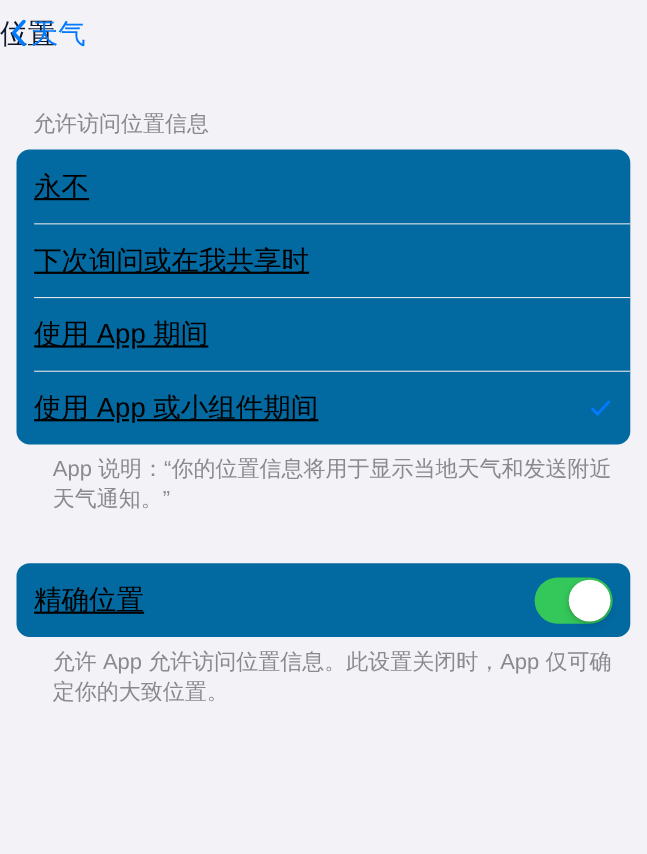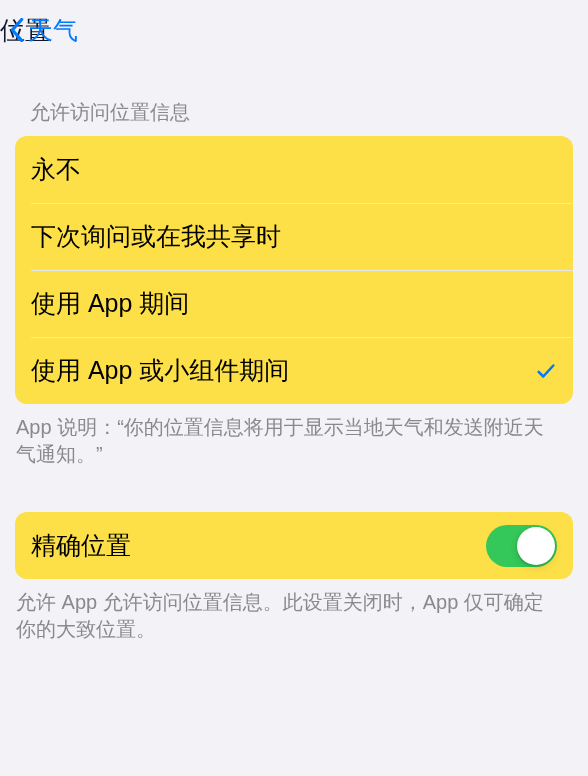--- a/index.html
+++ b/index.html
@@ -46,24 +46,25 @@
       font-size: 25px;
       font-weight: 400;
       color: #0f172a;
     }
     .section-header {
       padding: 39px 17px 10px 30px;
       font-size: 20px;
       color: #8a8a8e;
     }
     .group {
-      background: #fde047;
+      background: #0369a1;
       margin: 0 15px;
       border-radius: 12px;
       overflow: hidden;
+      text-decoration: underline;
     }
     .row {
       display: flex;
       align-items: center;
       justify-content: space-between;
       padding: 0 16px;
       height: 67px;
       position: relative;
     }
     .row + .row::before {
@@ -85,21 +86,21 @@
       height: 26px;
       display: flex;
       align-items: center;
       justify-content: flex-end;
     }
     .checkmark svg {
       width: 22px;
       height: 22px;
     }
     .section-footer {
-      padding: 10px 30px 0 16px;
+      padding: 10px 30px 0 48px;
       font-size: 20px;
       color: #8a8a8e;
       line-height: 1.35;
     }
     .group2-spacer {
       height: 44px;
     }
     .switch {
       width: 71px;
       height: 42px;

